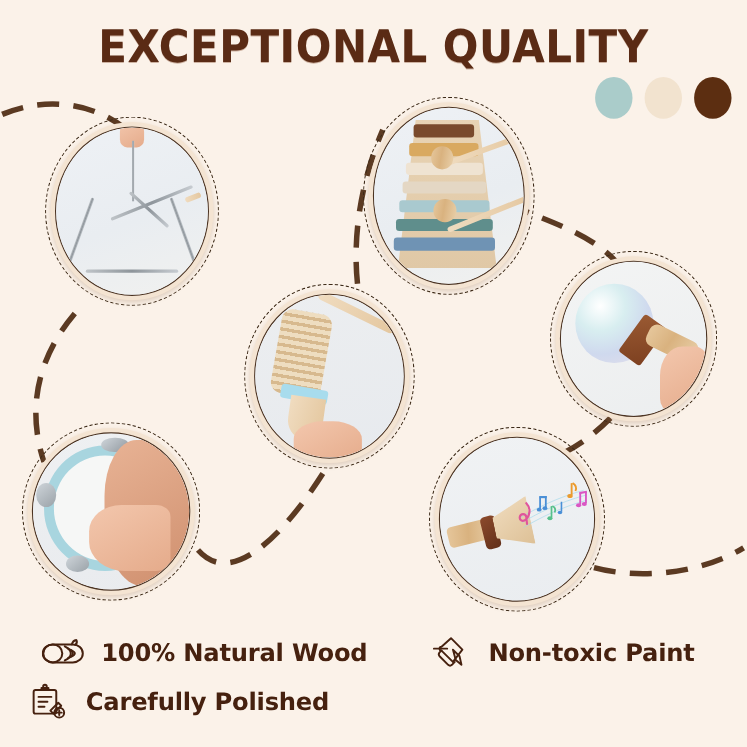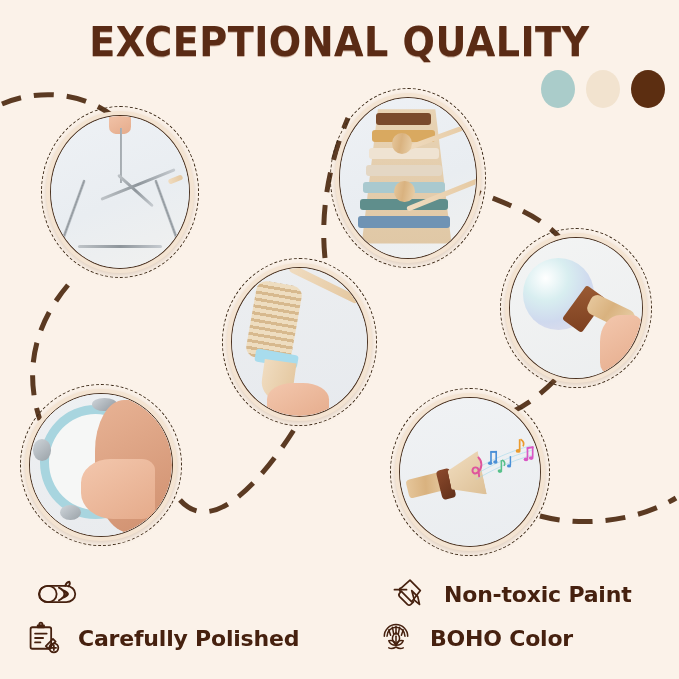--- a/index.html
+++ b/index.html
@@ -323,20 +323,21 @@
           <g fill="none" stroke="#46210f" stroke-width="2" stroke-linejoin="round" stroke-linecap="round">
             <path d="M11 8 h20 a10 9 0 0 1 0 18 h-20 a10 9 0 0 1 0 -18 z"></path>
             <ellipse cx="11" cy="17" rx="9.5" ry="9"></ellipse>
             <path d="M23 10 q6 3 6 7 t-6 7"></path>
             <path d="M26 12 q5 2.5 5 5 t-5 5"></path>
             <path d="M29 13.5 q4 2 4 3.5 t-4 3.5"></path>
             <path d="M30 8 q1 -4 4.5 -4.5 q1.5 2.5 -1 5"></path>
           </g>
         </svg>
       </span>
+      <span class="flabel">100% Natural Wood</span>
     </div>
 
     <div class="feature">
       <span class="ficon">
         <svg viewBox="0 0 44 38" width="38" height="34">
           <g fill="none" stroke="#46210f" stroke-width="2" stroke-linejoin="round" stroke-linecap="round">
             <path d="M12 12 l10 -9 l12 12 l-10 13 l-12 -12 a2 2 0 0 1 0 -4 z"></path>
             <path d="M24 15 l7 7 l2 9 l-6 -5 z"></path>
             <path d="M4 14 h14"></path>
             <path d="M12 16 l-2 2 a3 3 0 0 0 0 4 l9 9 a3 3 0 0 0 4 0 l3 -3"></path>
@@ -356,33 +357,16 @@
             <path d="M10 14 h13 M10 19 h9 M10 24 h6"></path>
             <path d="M22 28 l8 -8 l3 3 l-8 8 z"></path>
             <circle cx="31" cy="30" r="5"></circle>
             <path d="M31 27.5 v5 M28.5 30 h5"></path>
           </g>
         </svg>
       </span>
       <span class="flabel">Carefully Polished</span>
     </div>
 
-    <div class="feature col2">
-      <span class="ficon">
-        <svg viewBox="0 0 40 40" width="36" height="36">
-          <g fill="none" stroke="#46210f" stroke-width="1.7" stroke-linejoin="round" stroke-linecap="round">
-            <path d="M7 18 a13 13 0 0 1 26 0"></path>
-            <path d="M10 18 a10 10 0 0 1 20 0"></path>
-            <path d="M12 11 l2 6 M16 8 l1.5 8 M20 7 v9 M24 8 l-1.5 8 M28 11 l-2 6"></path>
-            <path d="M20 14 c-4 2 -5 7 -3 10 l3 4 l3 -4 c2 -3 1 -8 -3 -10 z"></path>
-            <path d="M20 18 v10"></path>
-            <path d="M20 28 c-4 0 -7 -2 -8 -5 c4 -1 7 1 8 5 z"></path>
-            <path d="M20 28 c4 0 7 -2 8 -5 c-4 -1 -7 1 -8 5 z"></path>
-            <path d="M20 30 c-3 2 -6 2 -8 1 M20 30 c3 2 6 2 8 1"></path>
-          </g>
-        </svg>
-      </span>
-      <span class="flabel">BOHO Color</span>
-    </div>
 
   </div>
 
 </div>
 
 </body></html>

